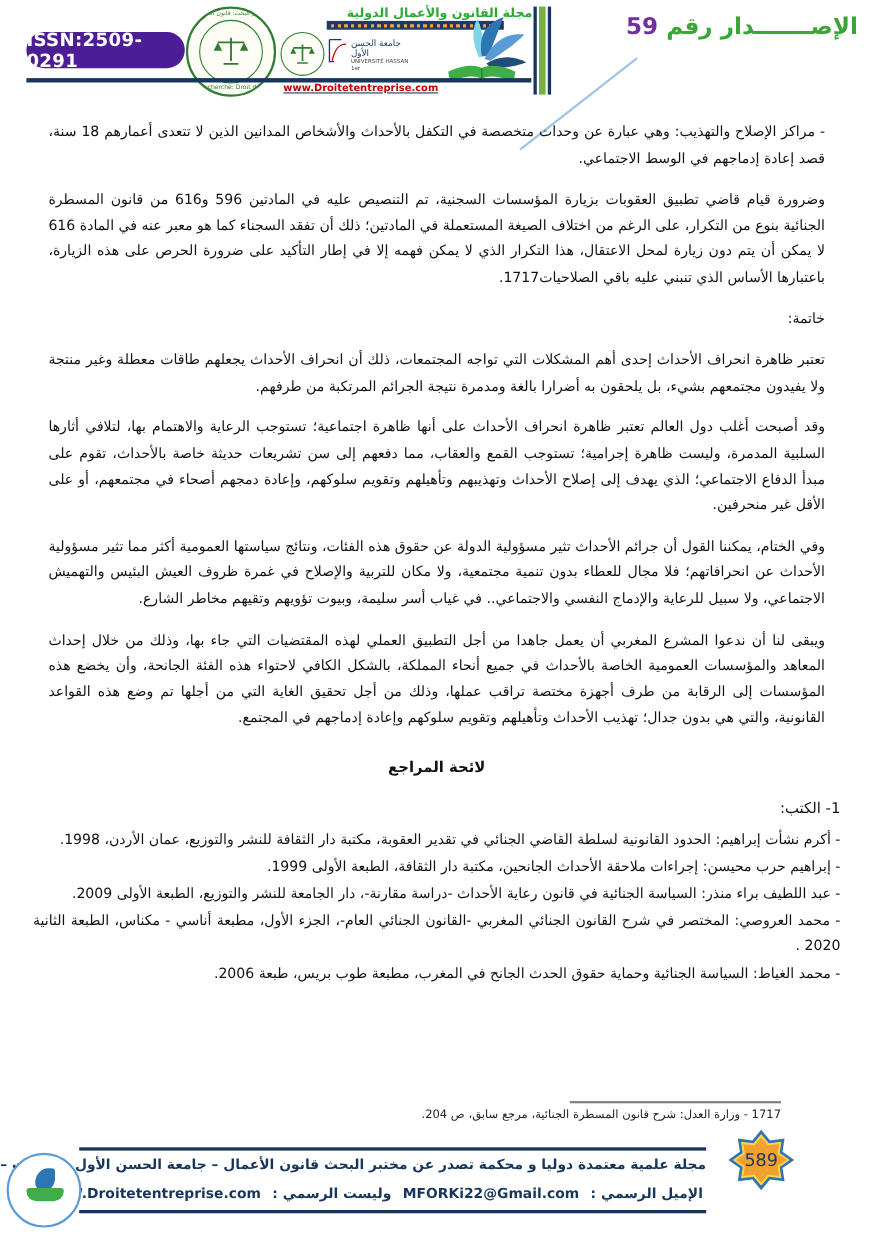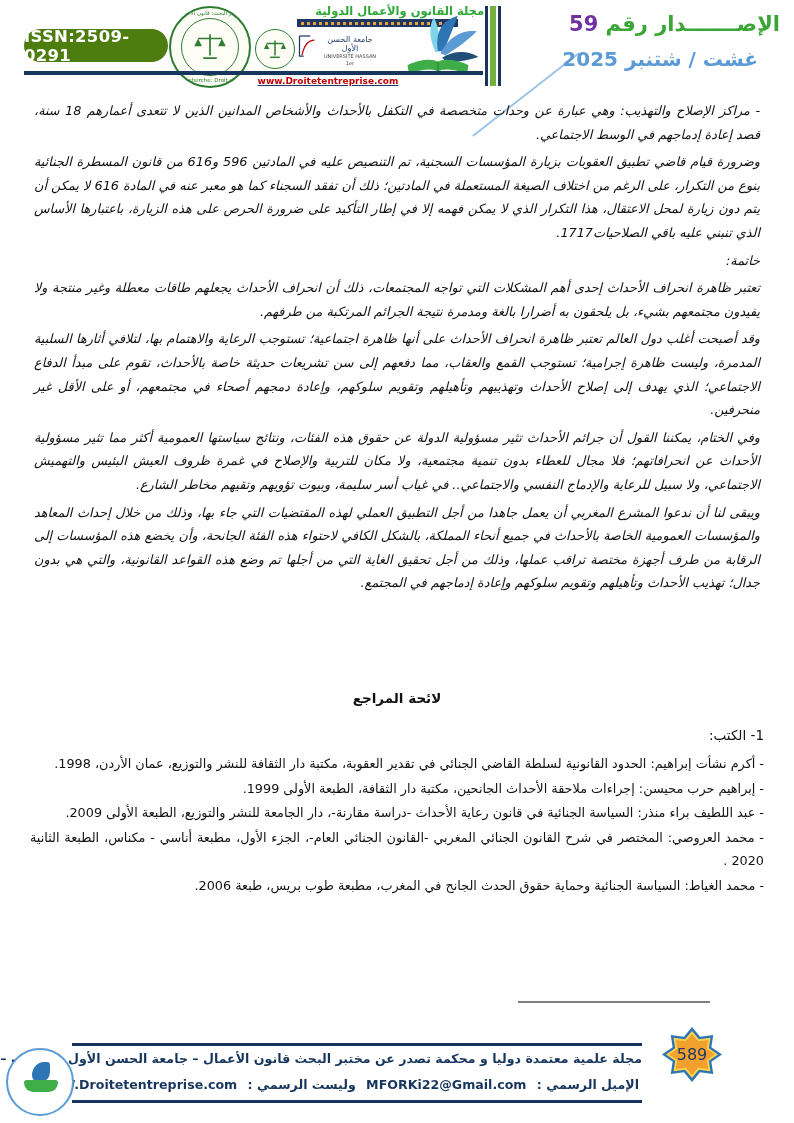--- a/index.html
+++ b/index.html
@@ -1,59 +1,59 @@
 <!DOCTYPE html>
 <html lang="ar"><head>
 <meta charset="utf-8">
 <style>
   html,body{margin:0;padding:0;background:#e8e8e8;}
   .page{position:relative;width:794px;height:1123px;background:#ffffff;margin:0 auto;
         overflow:hidden;font-family:"DejaVu Sans",sans-serif;color:#111;}
   
-  .issn-pill{position:absolute;left:24px;top:29px;width:144px;height:33px;background:#4d7c0f;
+  .issn-pill{position:absolute;left:24px;top:29px;width:144px;height:33px;background:#4c1d95;
         border-radius:17px;color:#fff;font-weight:bold;font-size:16.5px;display:flex;
         align-items:center;justify-content:center;letter-spacing:.3px;}
   .lab-logo{position:absolute;left:169px;top:6px;width:82px;height:82px;border-radius:50%;
         border:2.5px solid #2e7d32;background:#fdfdf6;box-sizing:border-box;display:flex;
         flex-direction:column;align-items:center;justify-content:center;overflow:hidden;}
   .lab-logo .ring-txt{font-size:5.5px;color:#2e7d32;white-space:nowrap;line-height:7px;}
   .lab-logo .inner-ring{width:56px;height:56px;border-radius:50%;border:1.5px solid #2e7d32;
         display:flex;align-items:center;justify-content:center;margin:1px 0;}
   .banner{position:absolute;left:253px;top:4px;width:231px;height:86px;}
   .banner-title{direction:rtl;color:#2ea836;font-weight:bold;font-size:11.5px;
         line-height:14px;white-space:nowrap;}
   .banner-strip{height:8px;background:#1f3864;margin:1px 26px 2px 44px;position:relative;}
   .banner-strip .dashes{position:absolute;inset:2.5px 4px;background:
         repeating-linear-gradient(90deg,#e8a33d 0 3px,transparent 3px 6px);}
   .banner-mid{display:flex;align-items:flex-start;height:44px;}
   .mini-lab{width:40px;height:40px;border-radius:50%;border:1.5px solid #2e7d32;box-sizing:border-box;
         display:flex;align-items:center;justify-content:center;background:#fdfdf6;margin-left:2px;flex:none;}
   .chart-glyph{flex:none;margin:4px 2px 0 2px;}
-  .univ{flex:none;width:62px;margin-top:6px;text-align:center;}
+  .univ{flex:none;width:62px;margin-top:6px;text-align:left;}
   .univ .ar{font-size:8px;color:#1f3864;direction:rtl;line-height:9px;}
   .univ .fr{font-size:5px;color:#444;line-height:7px;}
   .bird{position:absolute;right:-6px;top:10px;}
   .banner-web{position:absolute;left:0;bottom:4px;width:150px;text-align:center;color:#c00000;
         font-weight:bold;font-size:9px;text-decoration:underline;text-decoration-color:#1f3864;}
   .stripes{position:absolute;left:485px;top:6px;height:80px;display:flex;}
   .stripes div{height:100%;}
   .stripe-a{width:3px;background:#17365d;margin-right:2px;}
   .stripe-b{width:6px;background:#76b043;margin-right:2px;}
   .stripe-c{width:3px;background:#17365d;}
   .issue{position:absolute;right:14px;top:12px;direction:rtl;text-align:right;}
   .issue-line1{font-size:21px;font-weight:bold;color:#3aa635;white-space:nowrap;}
   .issue-line1 .num{color:#7030a0;}
   .issue-line2{font-size:20px;font-weight:bold;color:#5b9bd5;margin-top:11px;margin-right:22px;white-space:nowrap;}
   .diag{position:absolute;right:215px;top:52px;width:135px;height:1.5px;background:#9dc3e6;
         transform:rotate(-38deg);transform-origin:right center;}
   .header-rule{position:absolute;left:24px;top:71px;width:459px;height:4px;background:#17365d;}
   
   .body-text{position:absolute;left:30px;right:30px;top:95px;direction:rtl;text-align:justify;
         font-size:12.8px;line-height:23.6px;color:#101010;}
-  .para{margin:4px;font-style:italic;}
+  .para{margin:14px;}
   .refs-title{position:absolute;left:0;right:0;top:690px;text-align:center;font-weight:bold;
         font-size:13.5px;direction:rtl;}
   .refs-sec{position:absolute;right:30px;top:727px;font-weight:normal;font-size:13.5px;direction:rtl;}
   .books{position:absolute;left:30px;right:30px;top:752px;direction:rtl;text-align:justify;
         font-size:12.8px;line-height:23.6px;}
   .book{margin:0 0 1px 0;}
   
   .fn-rule{position:absolute;right:84px;top:1001px;width:192px;height:2px;background:#7f7f7f;}
   .fn-text{position:absolute;right:84px;left:60px;top:1007px;direction:rtl;text-align:right;
         font-size:10.5px;color:#222;}
@@ -151,21 +151,20 @@
       <div class="stripe-b"></div>
       <div class="stripe-c"></div>
   </div>
 
   <div class="diag"></div>
 
   <div class="issue">
     <div class="issue-line1">
       <span>الإصـــــــدار رقم </span><span class="num">59</span>
     </div>
-    <div class="issue-line2">غشت / شتنبر 2025</div>
   </div>
 
   <div class="header-rule"></div>
 
   <div class="body-text">
     <p class="para">- مراكز الإصلاح والتهذيب: وهي عبارة عن وحدات متخصصة في التكفل بالأحداث والأشخاص المدانين الذين لا تتعدى أعمارهم 18 سنة، قصد إعادة إدماجهم في الوسط الاجتماعي.</p>
     <p class="para">وضرورة قيام قاضي تطبيق العقوبات بزيارة المؤسسات السجنية، تم التنصيص عليه في المادتين 596 و616 من قانون المسطرة الجنائية بنوع من التكرار، على الرغم من اختلاف الصيغة المستعملة في المادتين؛ ذلك أن تفقد السجناء كما هو معبر عنه في المادة 616 لا يمكن أن يتم دون زيارة لمحل الاعتقال، هذا التكرار الذي لا يمكن فهمه إلا في إطار التأكيد على ضرورة الحرص على هذه الزيارة، باعتبارها الأساس الذي تنبني عليه باقي الصلاحيات1717.</p>
     <p class="para">خاتمة:</p>
     <p class="para">تعتبر ظاهرة انحراف الأحداث إحدى أهم المشكلات التي تواجه المجتمعات، ذلك أن انحراف الأحداث يجعلهم طاقات معطلة وغير منتجة ولا يفيدون مجتمعهم بشيء، بل يلحقون به أضرارا بالغة ومدمرة نتيجة الجرائم المرتكبة من طرفهم.</p>
     <p class="para">وقد أصبحت أغلب دول العالم تعتبر ظاهرة انحراف الأحداث على أنها ظاهرة اجتماعية؛ تستوجب الرعاية والاهتمام بها، لتلافي أثارها السلبية المدمرة، وليست ظاهرة إجرامية؛ تستوجب القمع والعقاب، مما دفعهم إلى سن تشريعات حديثة خاصة بالأحداث، تقوم على مبدأ الدفاع الاجتماعي؛ الذي يهدف إلى إصلاح الأحداث وتهذيبهم وتأهيلهم وتقويم سلوكهم، وإعادة دمجهم أصحاء في مجتمعهم، أو على الأقل غير منحرفين.</p>
@@ -177,20 +176,21 @@
   <div class="refs-sec">1- الكتب:</div>
   <div class="books">
     <p class="book">- أكرم نشأت إبراهيم: الحدود القانونية لسلطة القاضي الجنائي في تقدير العقوبة، مكتبة دار الثقافة للنشر والتوزيع، عمان الأردن، 1998.</p>
     <p class="book">- إبراهيم حرب محيسن: إجراءات ملاحقة الأحداث الجانحين، مكتبة دار الثقافة، الطبعة الأولى 1999.</p>
     <p class="book">- عبد اللطيف براء منذر: السياسة الجنائية في قانون رعاية الأحداث -دراسة مقارنة-، دار الجامعة للنشر والتوزيع، الطبعة الأولى 2009.</p>
     <p class="book">- محمد العروصي: المختصر في شرح القانون الجنائي المغربي -القانون الجنائي العام-، الجزء الأول، مطبعة أناسي - مكناس، الطبعة الثانية 2020 .</p>
     <p class="book">- محمد الغياط: السياسة الجنائية وحماية حقوق الحدث الجانح في المغرب، مطبعة طوب بريس، طبعة 2006.</p>
   </div>
 
   <div class="fn-rule"></div>
+  <div class="fn-text">1717 - وزارة العدل: شرح قانون المسطرة الجنائية، مرجع سابق، ص 204.</div>
 
   <div class="ft-rule-a"></div>
   <div class="ft-line1">مجلة علمية معتمدة  دوليا و محكمة تصدر عن مختبر البحث قانون الأعمال – جامعة الحسن الأول – سطات – المغرب</div>
   <div class="ft-line2">
     <span>الإميل الرسمي :</span>
     <span dir="ltr">MFORKi22@Gmail.com</span>
     <span>وليست الرسمي :</span>
     <span dir="ltr">WWW.Droitetentreprise.com</span>
   </div>
   <div class="ft-rule-b"></div>

